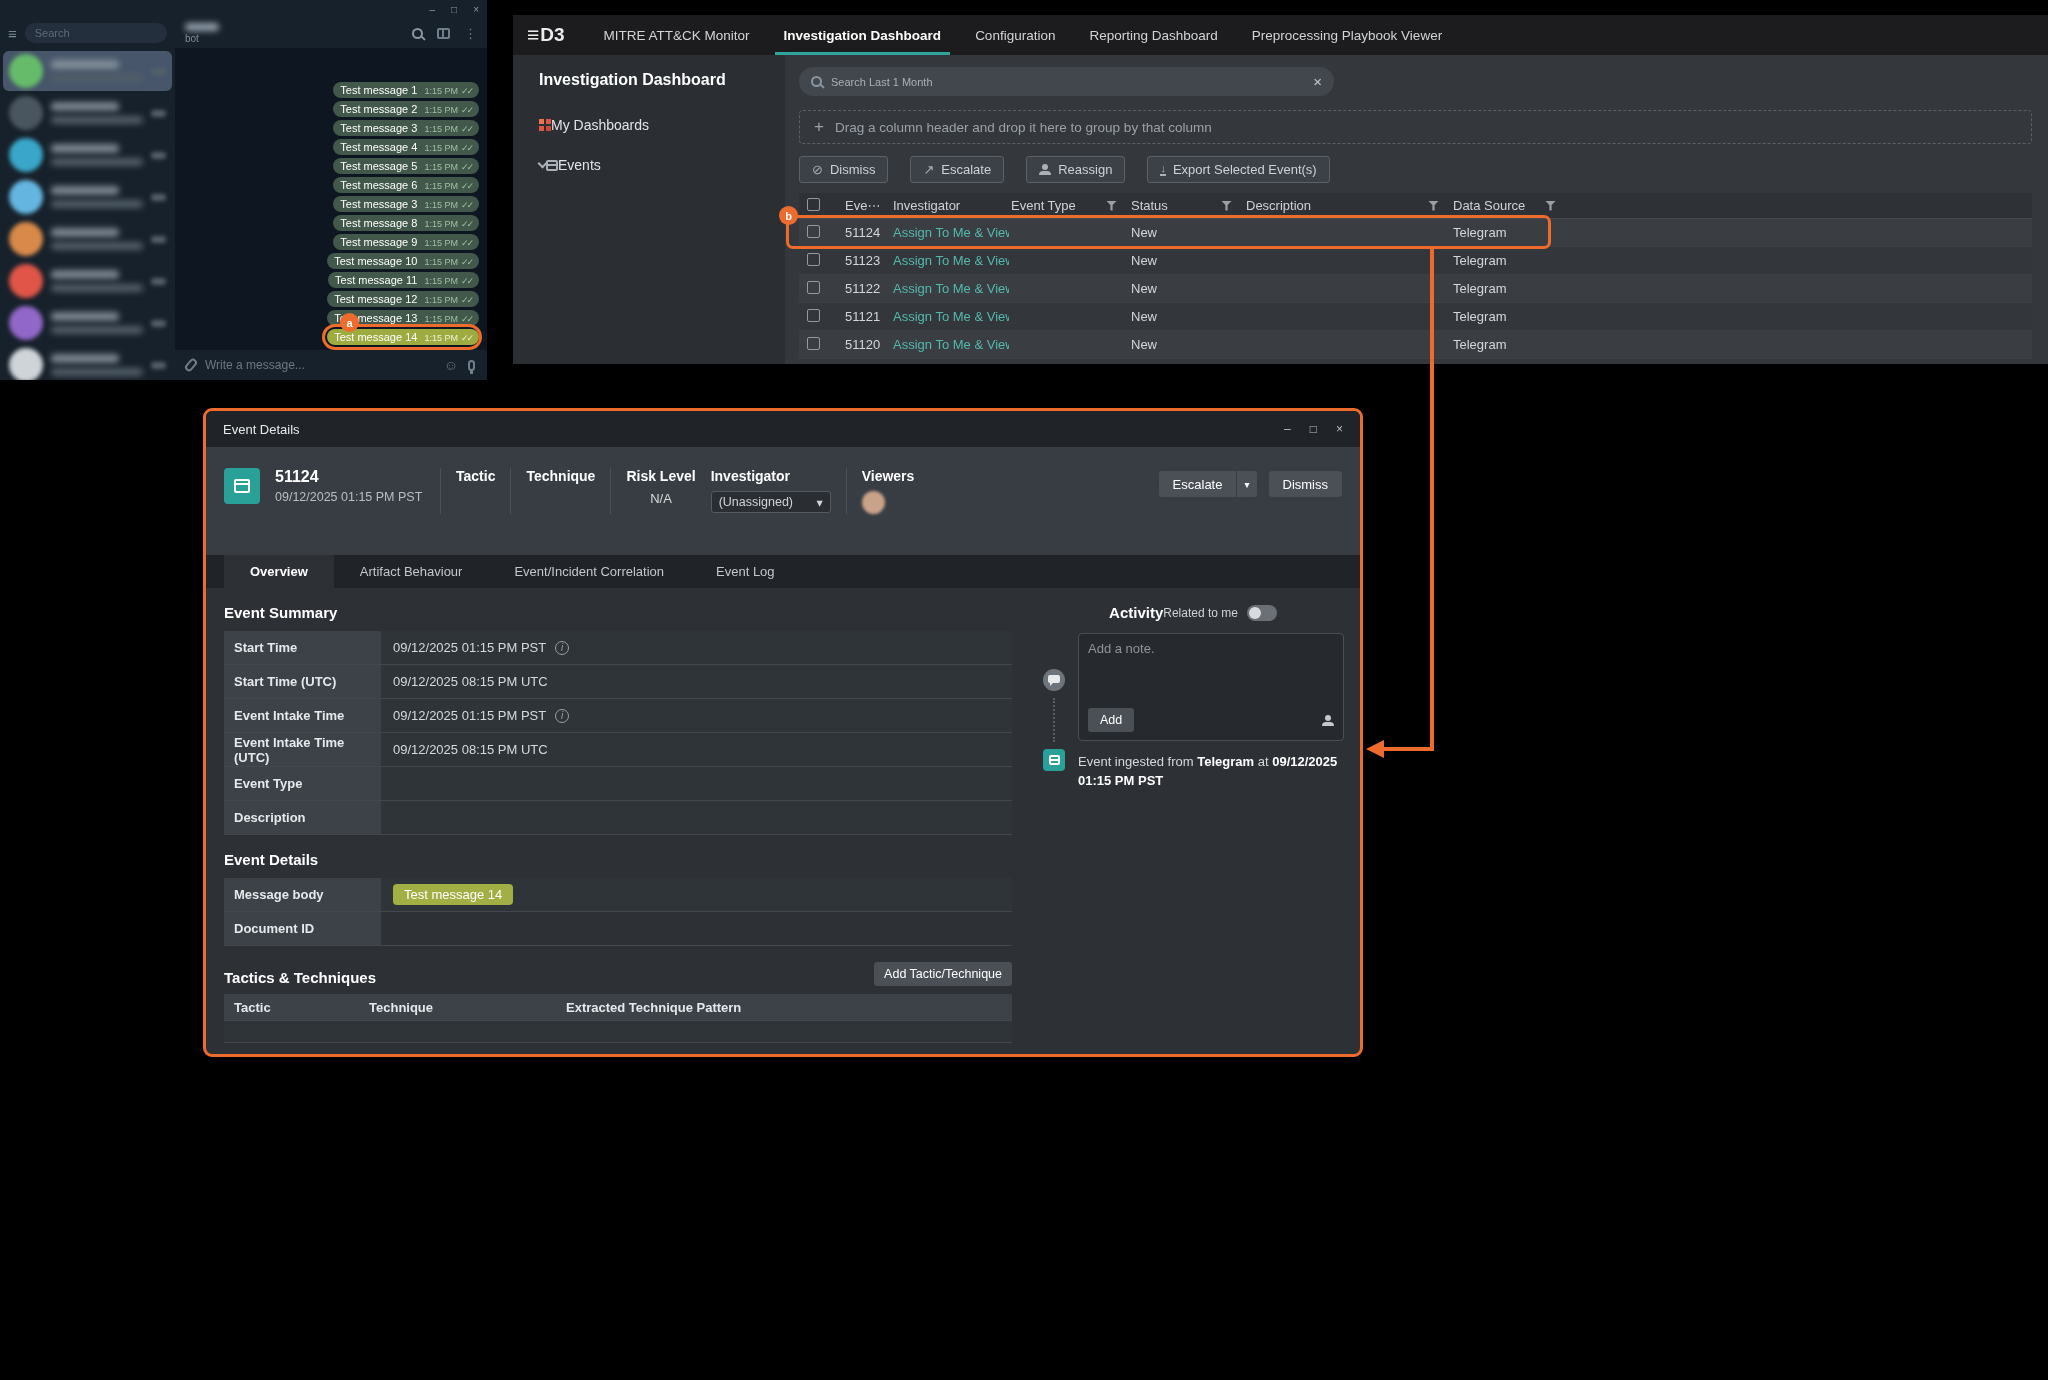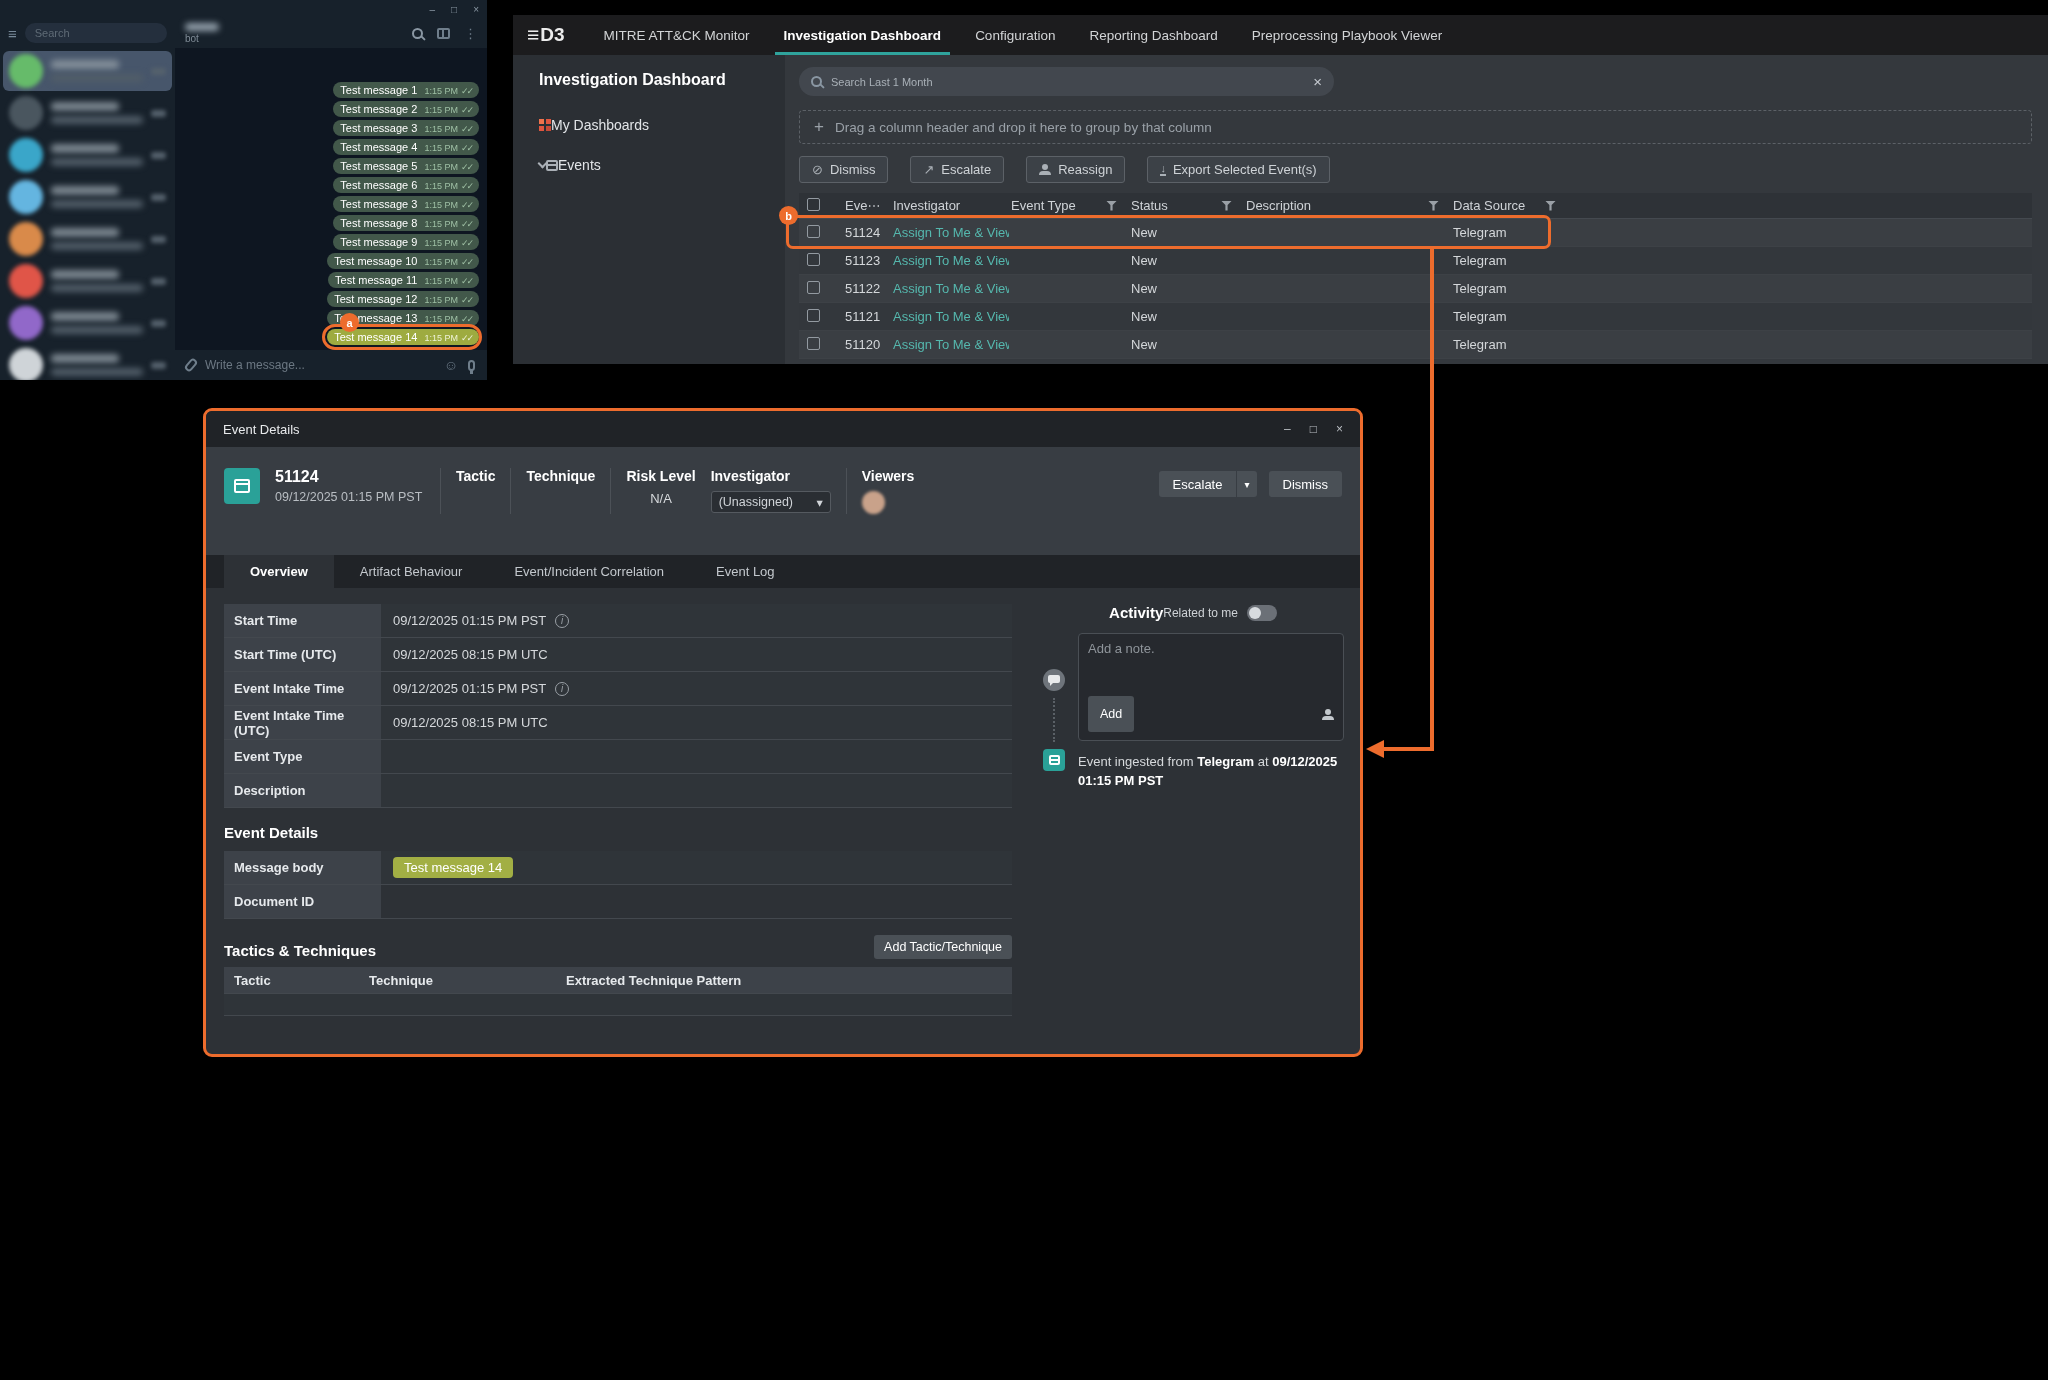--- a/index.html
+++ b/index.html
@@ -556,20 +556,21 @@
     </span>
   </div>
   <div class="m-tabs">
     <span class="m-tab active">Overview</span>
     <span class="m-tab">Artifact Behaviour</span>
     <span class="m-tab">Event/Incident Correlation</span>
     <span class="m-tab">Event Log</span>
   </div>
   <div class="m-content">
     <div class="m-left">
+      <div class="m-sec-title">Event Summary</div>
       <div>
         <div class="m-row">
           <span class="m-rlabel">Start Time</span>
           <span class="m-rval">
               <span>09/12/2025 01:15 PM PST</span>
               <span class="i-info">i</span>
             </span>
         </div>
         <div class="m-row">
           <span class="m-rlabel">Start Time (UTC)</span>
@@ -641,21 +642,21 @@
           <span class="icon-chatbubble"></span>
           <span class="rail-line"></span>
           <span class="act-cal">
               <span class="icon-cal tiny"></span>
             </span>
         </div>
         <div class="act-main">
           <div class="composer">
             <textarea placeholder="Add a note." style=""></textarea>
             <div class="c-bottom">
-              <span class="m-btn" style="height:36px;font-size:12.5px;padding:0 12px">Add</span>
+              <span class="m-btn" style="height:24px;font-size:12.5px;padding:0 12px">Add</span>
               <span class="icon-person c-person"></span>
             </div>
           </div>
           <div class="entry">
             <span>Event ingested from</span>
             <b>Telegram</b>
             <span>at</span>
             <b>09/12/2025 01:15 PM PST</b>
           </div>
         </div>

